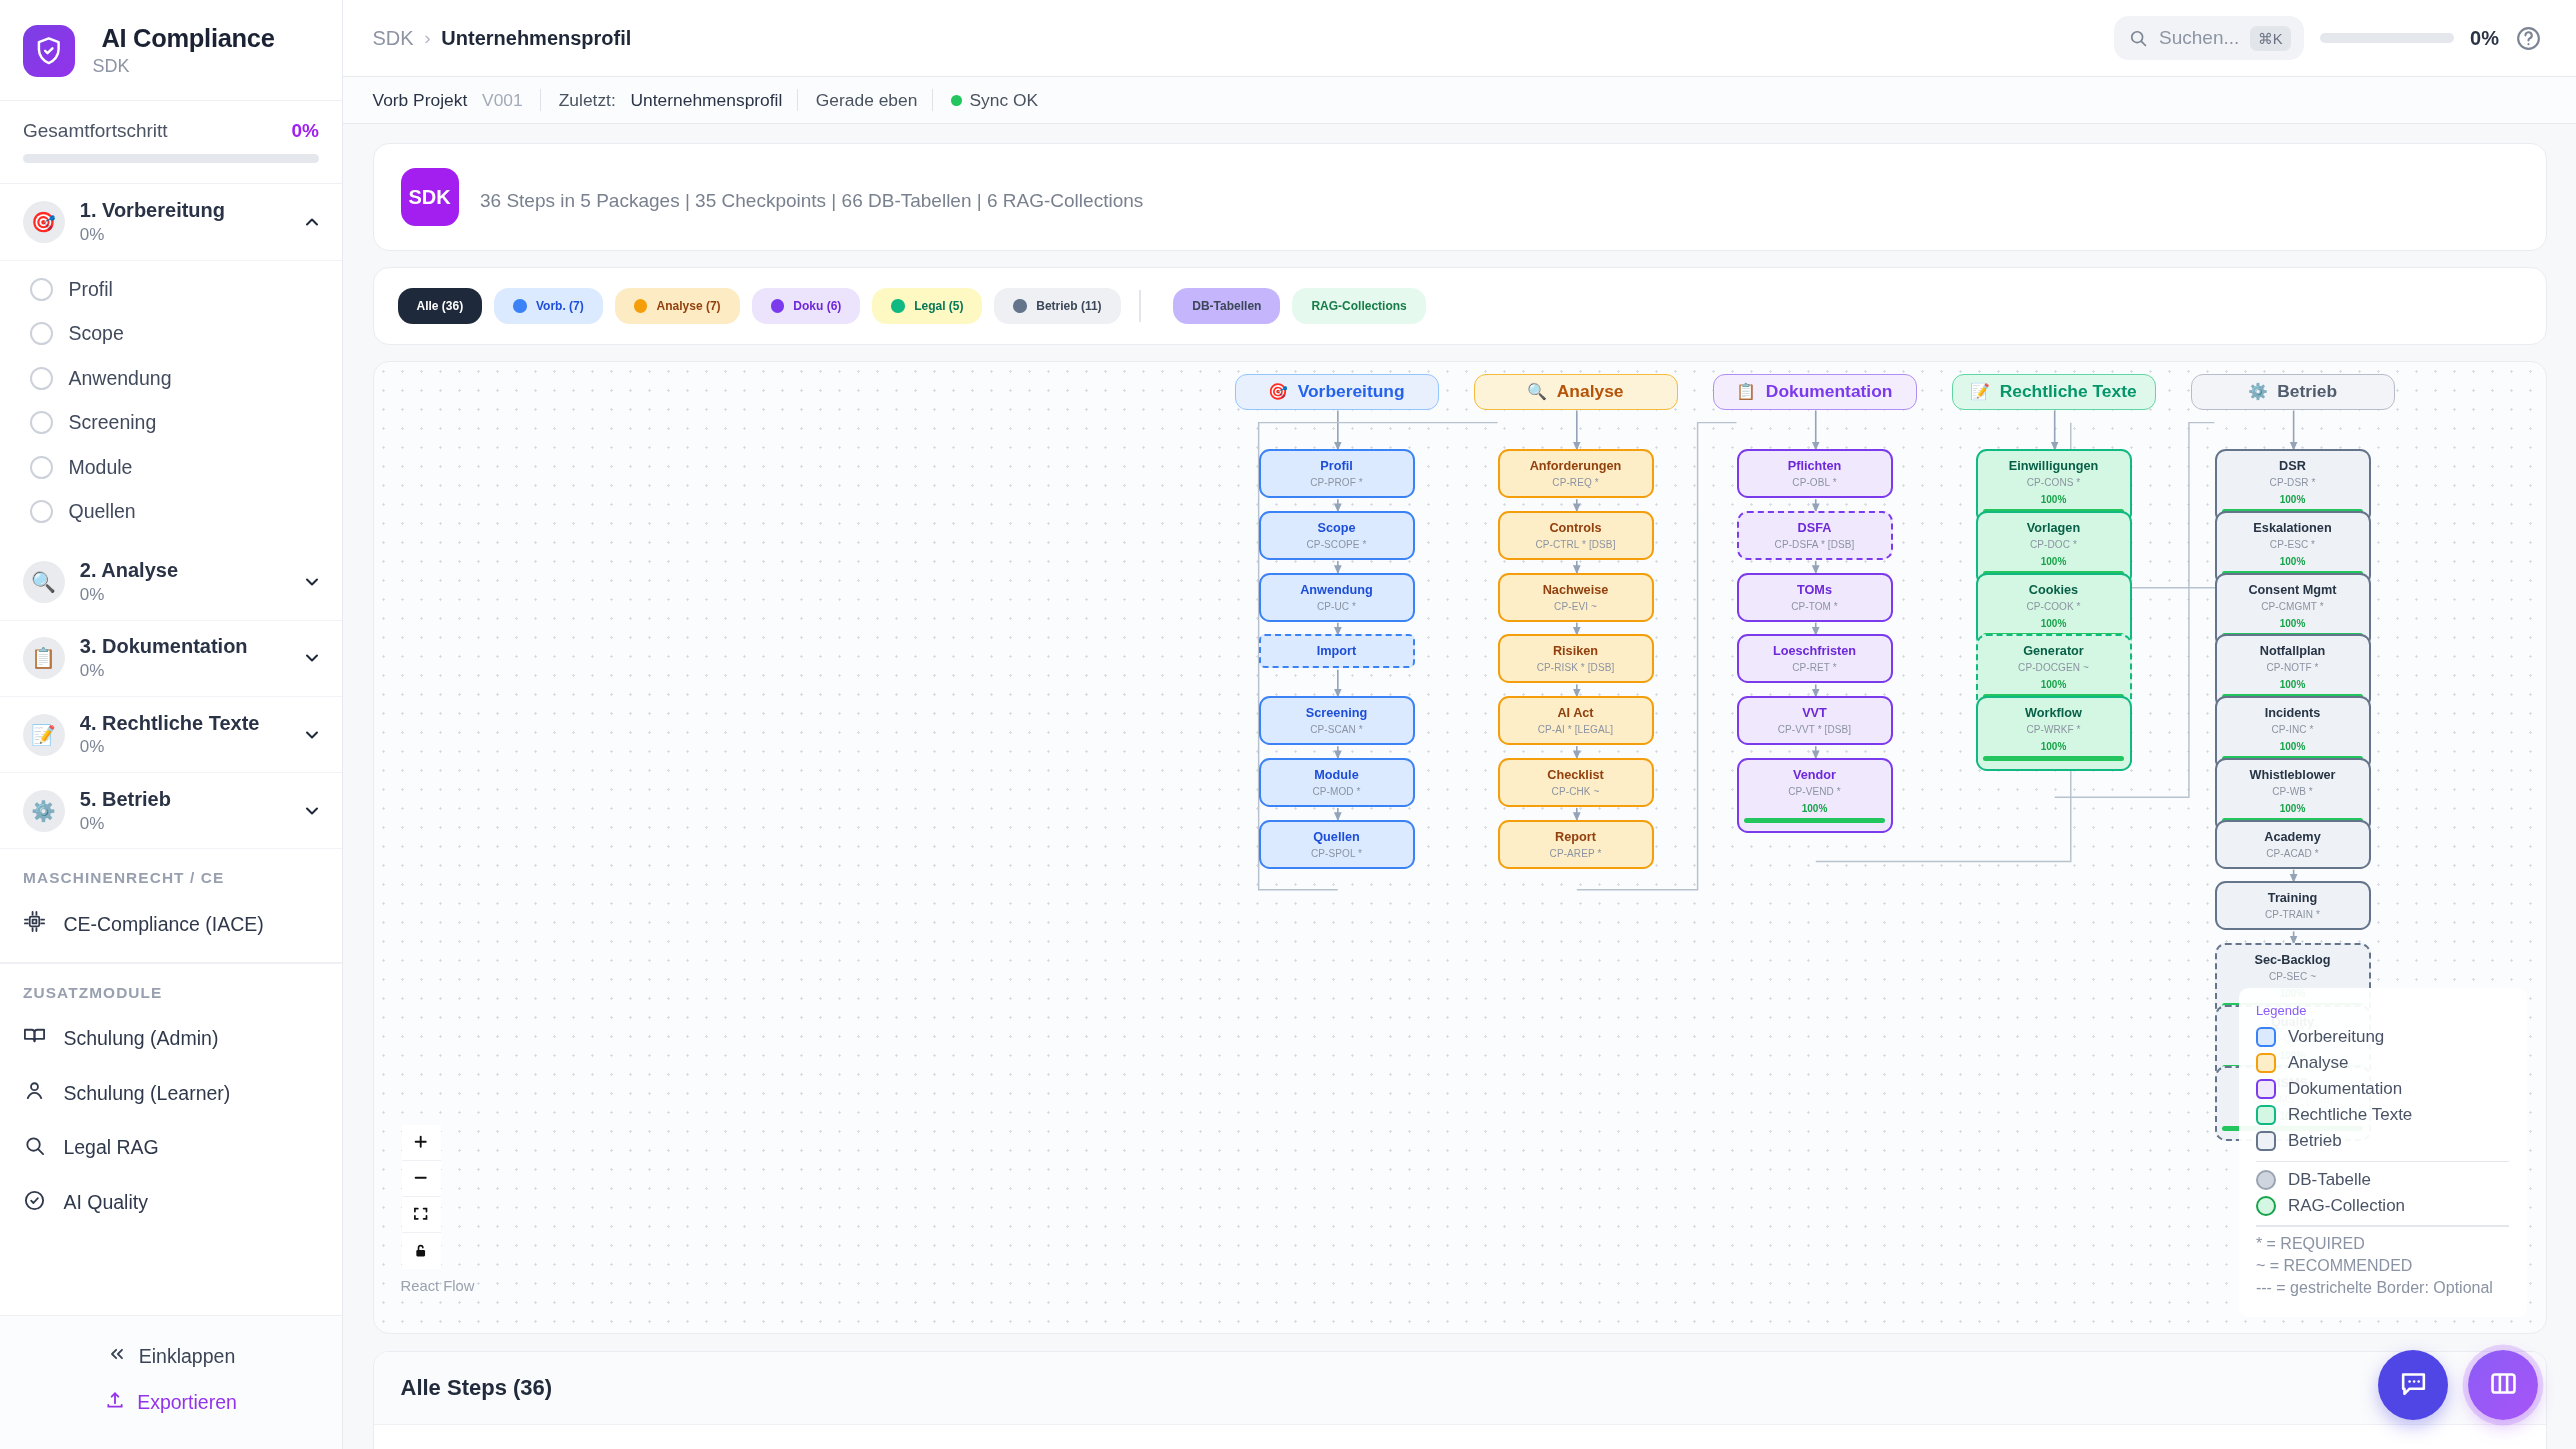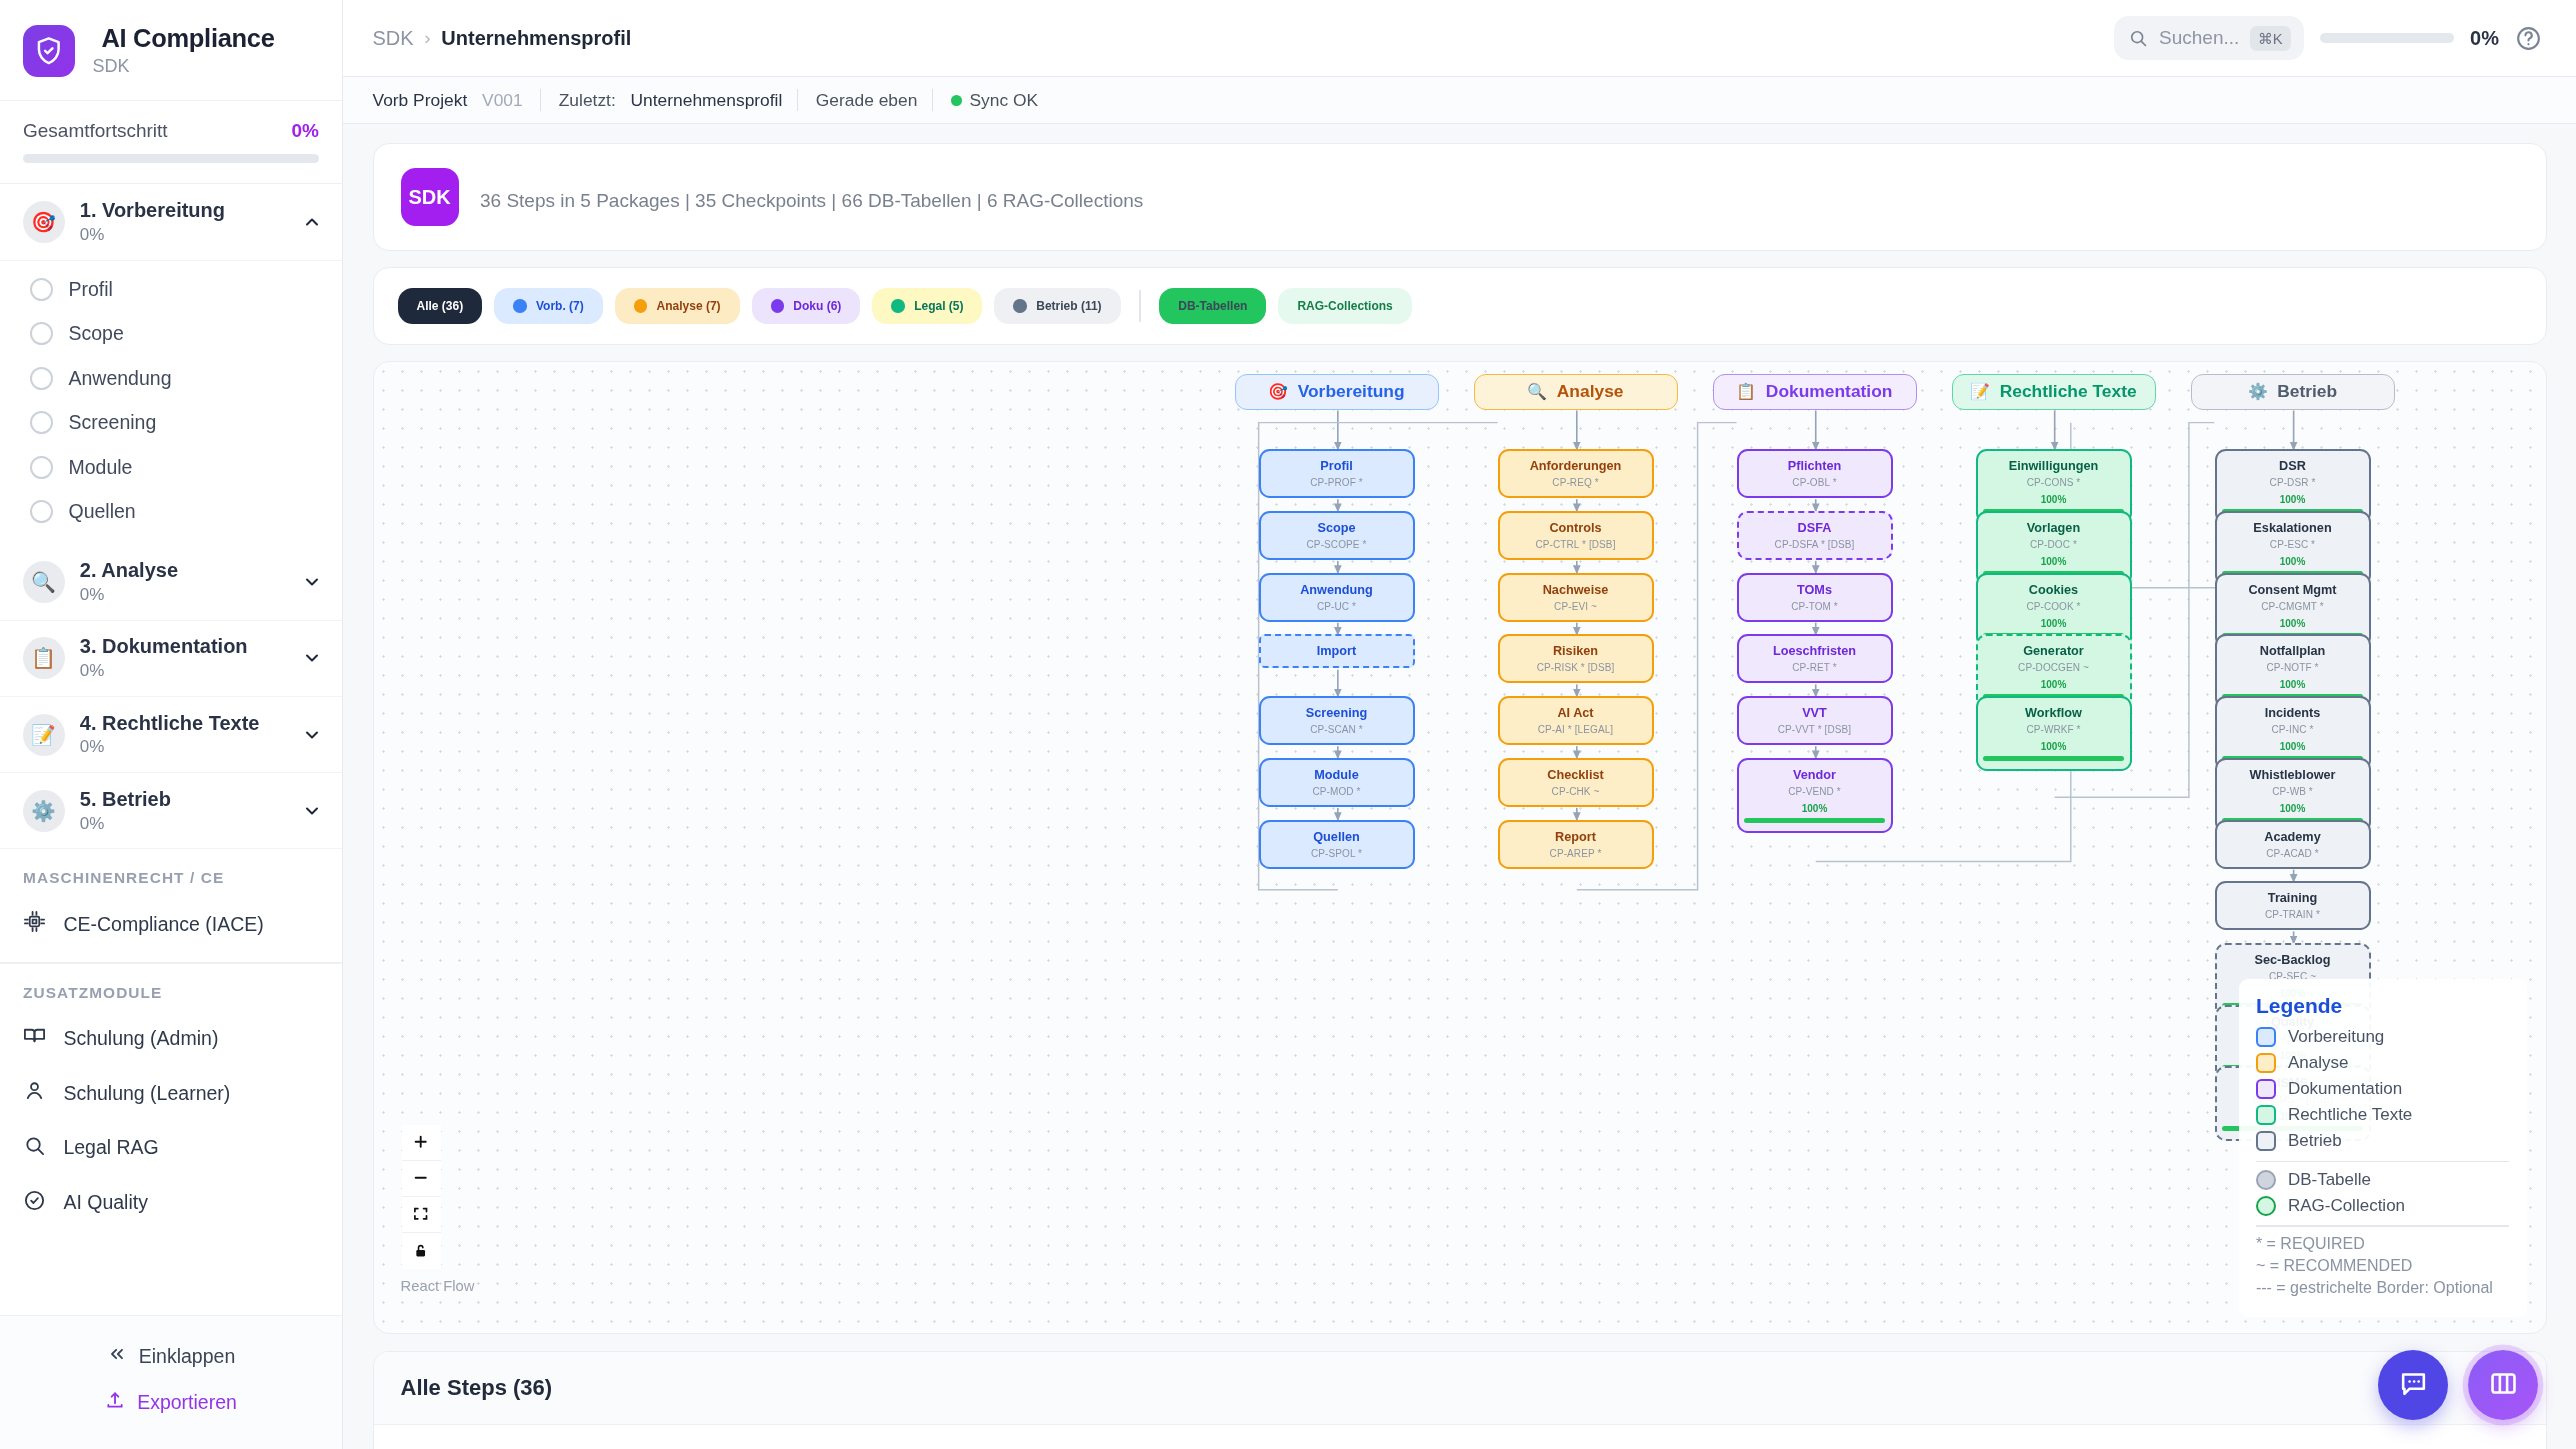--- a/index.html
+++ b/index.html
@@ -138,21 +138,21 @@
     border-radius:14.8px; padding: 10.7px 19px; font-size:12px; font-weight:600; cursor:pointer;
     white-space:nowrap;
   }
   .chip .cdot { width:13.4px;height:13.4px;border-radius:50%; flex:0 0 13.4px; }
   .chip.all { background:#1e293b; color:#fff; border-radius:14.8px;}
   .chip.vorb { background:#dbeafe; color:#1d4ed8; }
   .chip.anal { background:#fdebc3; color:#92400e; }
   .chip.doku { background:#ece3fd; color:#6d28d9; }
   .chip.legal { background:#fef9c3; color:#047857; }
   .chip.betr { background:#eef0f4; color:#3c4758; }
-  .chip.plain { background:#22c55e; color:#3c4758; }
+  .chip.plain { background:#c4b5fd; color:#3c4758;margin-left:14px; }
   .chip.plaing { background:#e6f9ef; color:#157d47; }
   .chip-sep { width:1.3px;height:32px;background:#e2e6ec;margin:0 6.7px; }
 
   
   .flow {
     margin-top: 16px; position:relative; height: 973px;
     background:#fbfcfd;
     background-image: radial-gradient(#d8dde4 1.1px, transparent 1.1px);
     background-size: 19px 19px;
     border:1.3px solid #e9ecf1; border-radius: 16px; overflow:hidden;
@@ -186,21 +186,21 @@
   .nd-green .n-title { color:#065f46; }
   .nd-gray  { background:#eef1f5; border-color:#64748b; }
   .nd-gray .n-title { color:#273445; }
 
   .edgesvg { position:absolute; inset:0; width:100%; height:100%; pointer-events:none; }
 
   .legend {
     position:absolute; right: 19px; bottom: 16px; width: 288px;
     background:rgba(255,255,255,0.94); border-radius:9.4px; padding: 14.8px 17.4px 16px 17.4px;
   }
-  .legend h4 { font-size:21px; color:#1d4ed8; font-weight:700; margin-bottom:9.4px; }
+  .legend h4 { font-size:13px; color:#8b5cf6; font-weight:400; margin-bottom:9.4px; }
   .lg-row { display:flex; align-items:center; gap:12px; margin:6px 0; font-size:17px; color:#4a5365; }
   .lg-sw { width:20px;height:20px;border-radius:5.4px;border:2px solid; flex:0 0 20px;}
   .lg-ci { width:20px;height:20px;border-radius:50%;border:2px solid; flex:0 0 20px;}
   .lg-hr { height:1.3px;background:#e3e7ed;margin:9.4px 0 8px 0; }
   .lg-note { font-size:16px; color:#8a93a3; margin:4px 0; }
 
   .fcontrols { position:absolute; left:28px; bottom:64px; width:39px; }
   .fctl { width:39px;height:36px;background:#fff;border-bottom:1.3px solid #eef0f4;
           display:flex;align-items:center;justify-content:center; cursor:pointer;}
   .fctl:last-child { border-bottom:none; }

